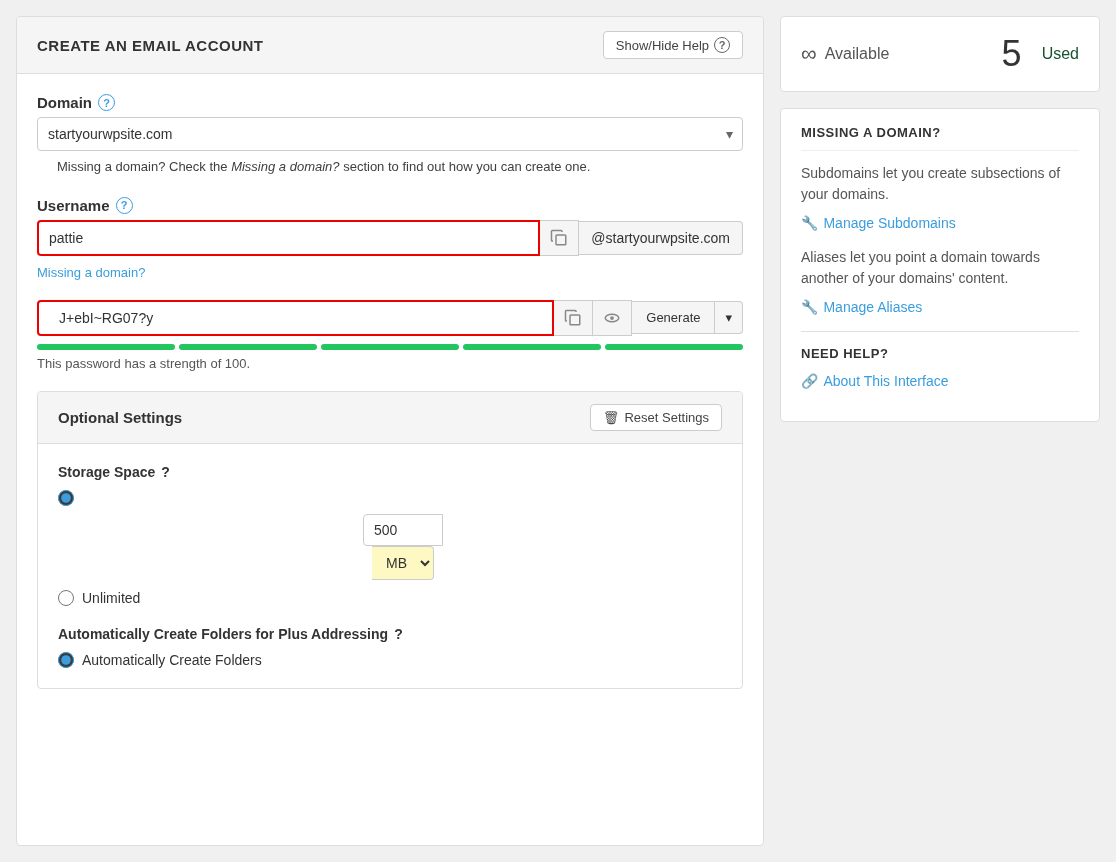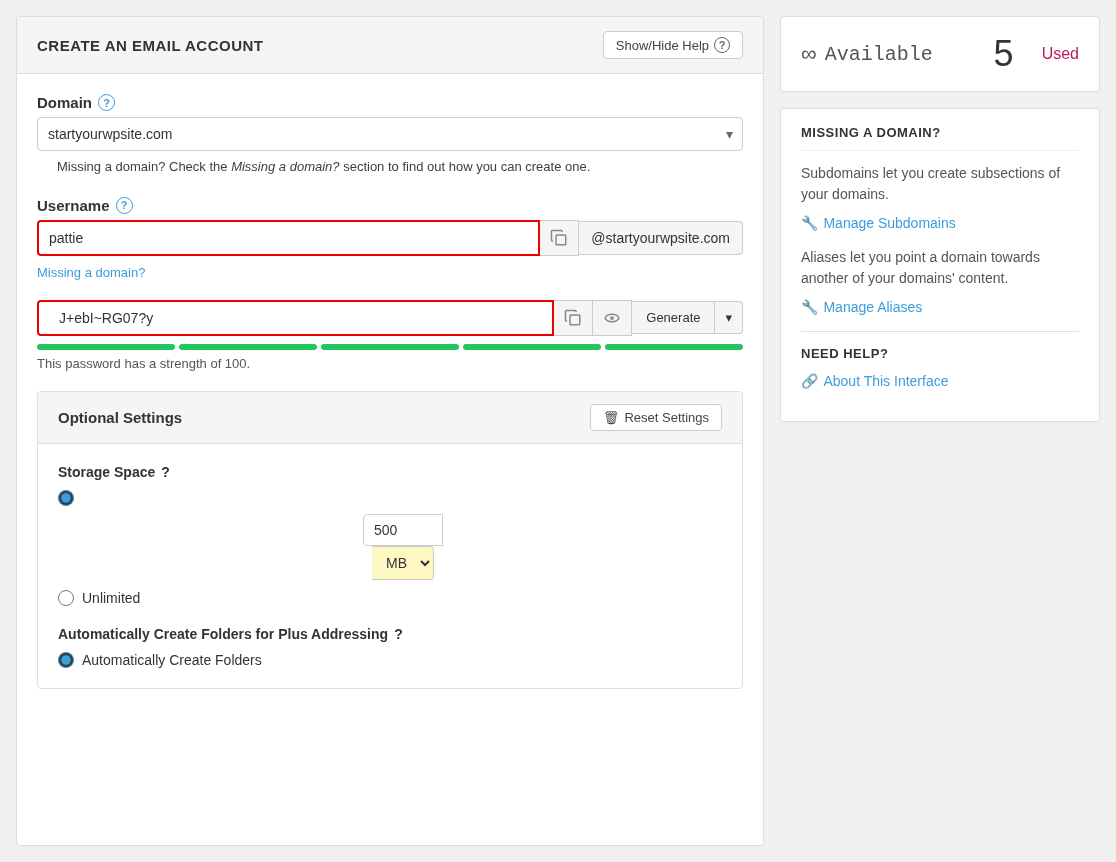--- a/index.html
+++ b/index.html
@@ -374,33 +374,32 @@
       gap: 8px;
       font-size: 16px;
       color: #333;
     }
     .stat-item .infinity {
       font-size: 22px;
       color: #555;
       font-weight: 300;
     }
     .stat-item .stat-label {
-      font-size: 20px;
+      font-size: 16px;
       color: #555;
-      font-family: Liberation Mono, monospace;
     }
     .stat-item .stat-number {
       font-size: 36px;
       font-weight: 300;
       color: #333;
     }
     .stat-item .stat-used {
       font-size: 16px;
-      color: #be185d;
-      margin-left: 20px;
+      color: #14532d;
+      margin-left: 12px;
     }
     .info-box {
       background: #fff;
       border: 1px solid #ddd;
       border-radius: 4px;
       padding: 16px 20px;
       margin-bottom: 0;
     }
     .info-box-title {
       font-size: 13px;

